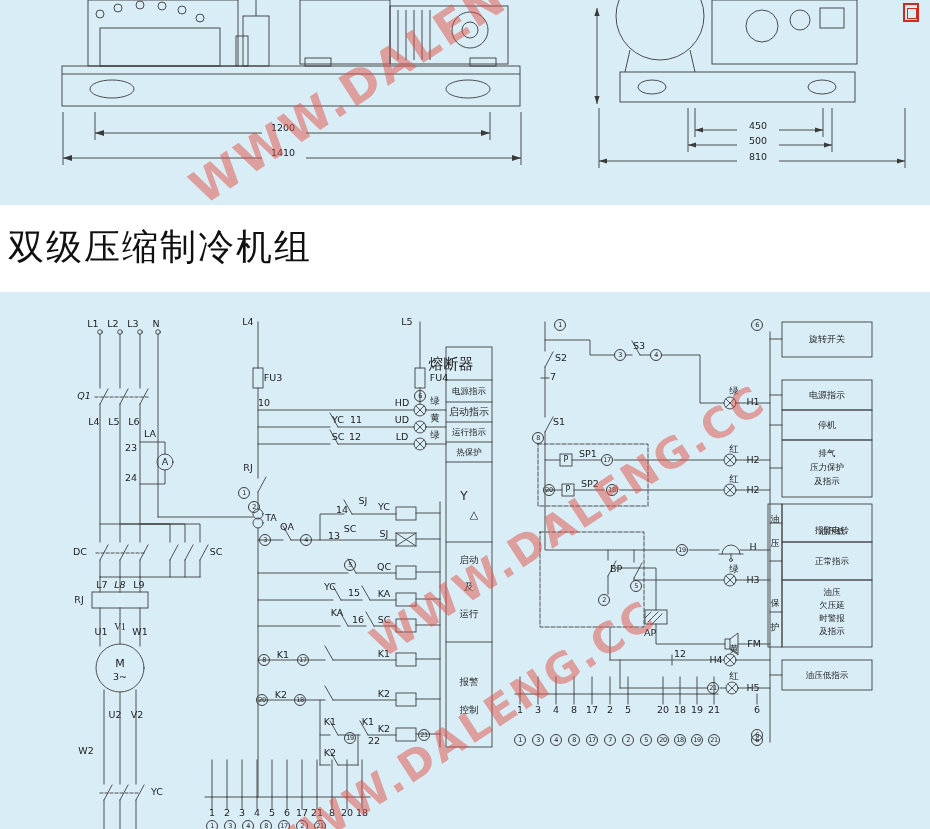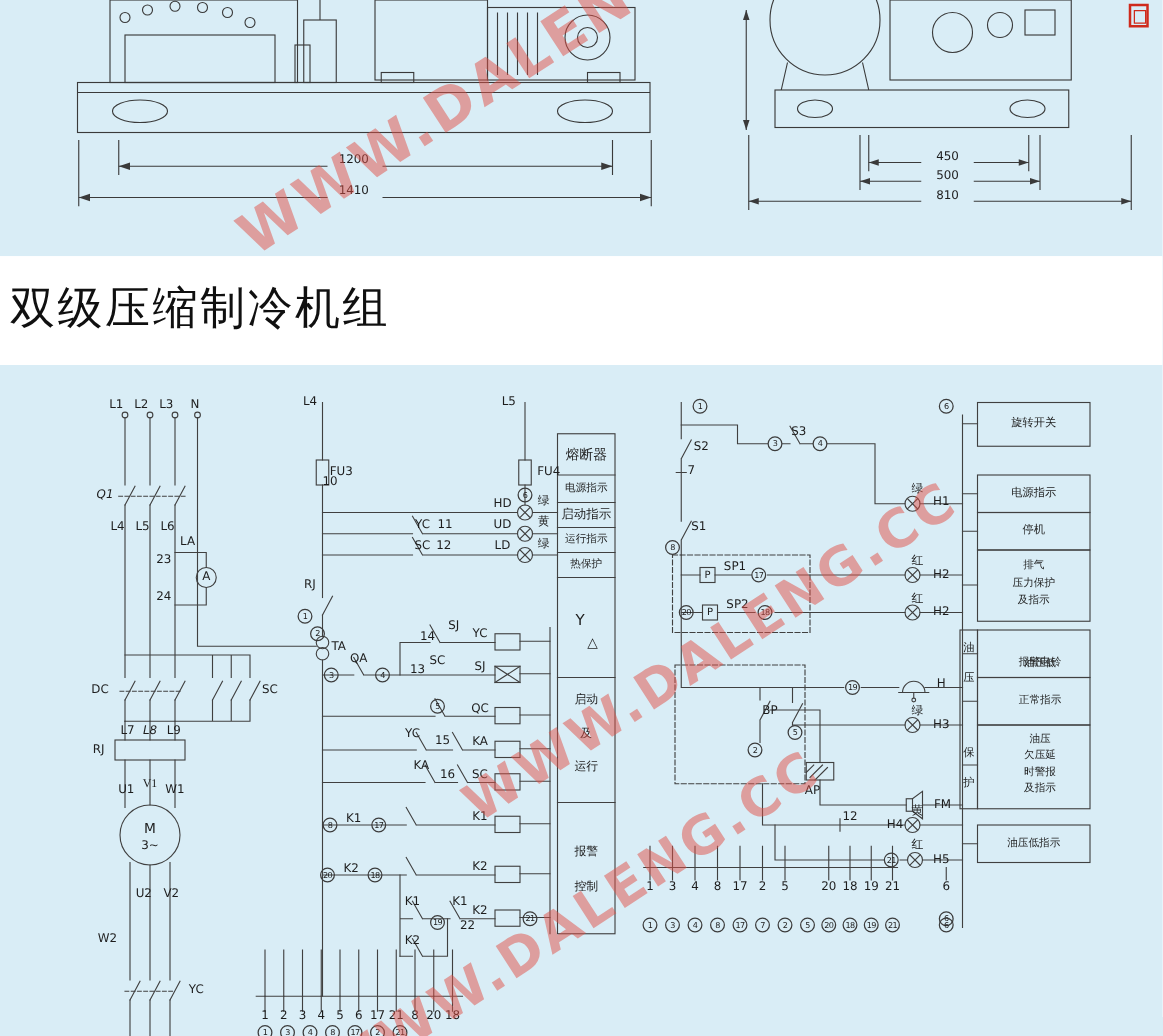--- a/index.html
+++ b/index.html
@@ -296,21 +296,21 @@
     <span class="lbl" style="left: 120px; top: 336px; font-family: Liberation Serif, serif;">V1</span>
     <span class="lbl" style="left: 140px; top: 340px;">W1</span>
     <span class="lbl" style="left: 120px; top: 371px; font-size: 11px;">M</span>
     <span class="lbl" style="left: 120px; top: 385px;">3~</span>
     <span class="lbl" style="left: 86px; top: 423px; margin-top: 36px;">W2</span>
     <span class="lbl" style="left: 115px; top: 423px;">U2</span>
     <span class="lbl" style="left: 137px; top: 423px;">V2</span>
     <span class="lbl" style="left: 157px; top: 500px;">YC</span>
     <span class="lbl" style="left: 248px; top: 30px;">L4</span>
     <span class="lbl" style="left: 273px; top: 86px;">FU3</span>
-    <span class="lbl" style="left: 264px; top: 94px;">10</span>
+    <span class="lbl" style="left: 264px; top: 111px;">10</span>
     <span class="lbl" style="left: 407px; top: 30px;">L5</span>
     <span class="lbl" style="left: 439px; top: 86px;">FU4</span>
     <span class="lbl circ" style="left: 420px; top: 104px;">6</span>
     <span class="lbl" style="left: 402px; top: 111px;">HD</span>
     <span class="lbl" style="left: 435px; top: 109px;">绿</span>
     <span class="lbl" style="left: 338px; top: 128px;">YC</span>
     <span class="lbl" style="left: 356px; top: 128px;">11</span>
     <span class="lbl" style="left: 402px; top: 128px;">UD</span>
     <span class="lbl" style="left: 435px; top: 126px;">黄</span>
     <span class="lbl" style="left: 338px; top: 145px;">SC</span>
@@ -364,21 +364,21 @@
     <span class="lbl" style="left: 332px; top: 521px;">8</span>
     <span class="lbl" style="left: 347px; top: 521px;">20</span>
     <span class="lbl" style="left: 362px; top: 521px;">18</span>
     <span class="lbl circ" style="left: 212px; top: 534px;">1</span>
     <span class="lbl circ" style="left: 230px; top: 534px;">3</span>
     <span class="lbl circ" style="left: 248px; top: 534px;">4</span>
     <span class="lbl circ" style="left: 266px; top: 534px;">8</span>
     <span class="lbl circ" style="left: 284px; top: 534px;">17</span>
     <span class="lbl circ" style="left: 302px; top: 534px;">2</span>
     <span class="lbl circ" style="left: 320px; top: 534px;">21</span>
-    <span class="lbl" style="left: 469px; top: 72px; font-size: 11px;">熔断器</span>
+    <span class="lbl" style="left: 451px; top: 72px; font-size: 15px;">熔断器</span>
     <span class="lbl" style="left: 469px; top: 99px; font-size: 8.5px;">电源指示</span>
     <span class="lbl" style="left: 469px; top: 120px; font-size: 10px;">启动指示</span>
     <span class="lbl" style="left: 469px; top: 140px; font-size: 8.5px;">运行指示</span>
     <span class="lbl" style="left: 469px; top: 160px; font-size: 8.5px;">热保护</span>
     <span class="lbl" style="left: 464px; top: 204px; font-size: 12px;">Y</span>
     <span class="lbl" style="left: 474px; top: 222px; font-size: 11px;">△</span>
     <span class="lbl" style="left: 469px; top: 268px;">启动</span>
     <span class="lbl" style="left: 469px; top: 295px;">及</span>
     <span class="lbl" style="left: 469px; top: 322px;">运行</span>
     <span class="lbl" style="left: 469px; top: 390px;">报警</span>

